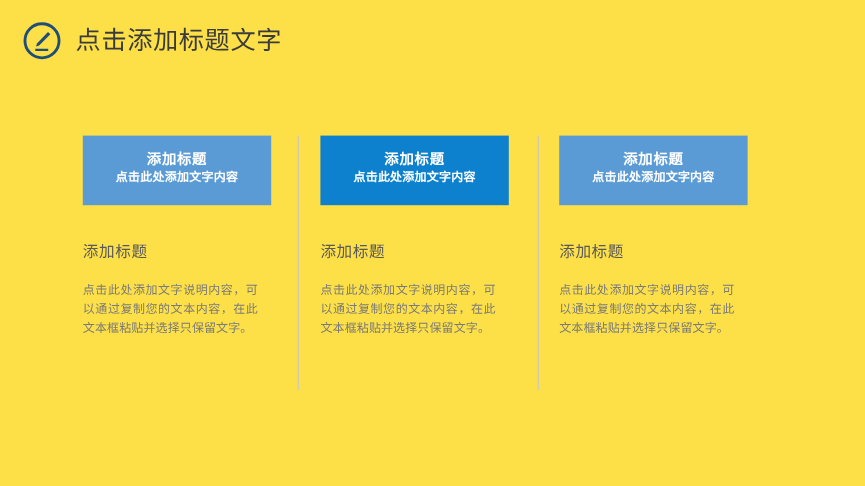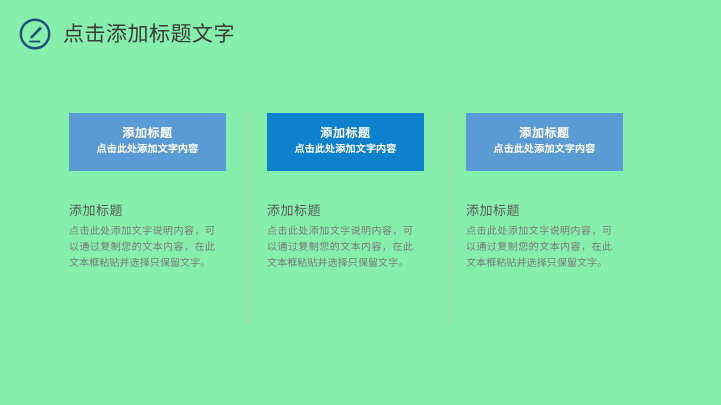--- a/index.html
+++ b/index.html
@@ -18,21 +18,21 @@
     -webkit-font-smoothing: antialiased;
   }
 
   
   .slide {
     position: absolute;
     left: 0;
     top: 0;
     width: 721px;
     height: 405px;
-    background: #86efac;
+    background: #fde047;
   }
 
   
   .slide-header {
     position: absolute;
     left: 18px;
     top: 14px;
     display: flex;
     align-items: center;
     gap: 11px;
@@ -115,21 +115,21 @@
   .body-heading {
     margin-top: 32px;
     font-size: 13px;
     line-height: 1.2;
     color: #595959;
     font-weight: 400;
     letter-spacing: 0.5px;
     font-family: "DejaVu Sans", "Liberation Sans", sans-serif;
   }
   .body-text {
-    margin-top: 4px;
+    margin-top: 16px;
     width: 146px;
     font-size: 10px;
     line-height: 1.62;
     color: #7a7a7a;
     text-align: justify;
     text-justify: inter-ideograph;
     letter-spacing: 0.1px;
     font-family: "DejaVu Sans", "Liberation Sans", sans-serif;
   }
 </style>

